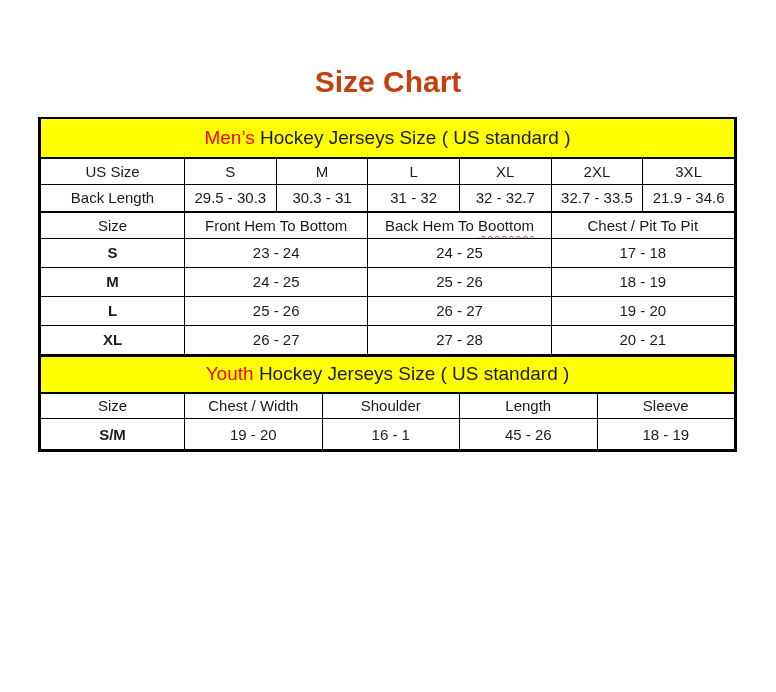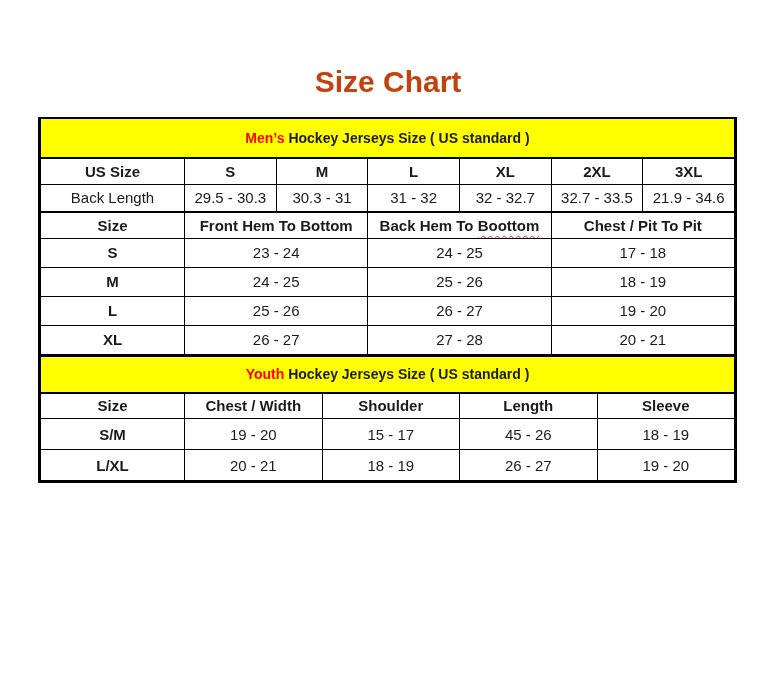--- a/index.html
+++ b/index.html
@@ -43,30 +43,30 @@
     text-align: center;
     vertical-align: middle;
     font-size: 15px;
     color: #1b1b1b;
     padding: 0 2px;
     overflow: hidden;
     white-space: nowrap;
   }
   td.band {
     background: #ffff00;
-    font-weight: bold;
-    font-size: 14px;
+    font-weight: normal;
+    font-size: 19px;
     height: 37px;
     border-top: 2px solid #000000;
     border-bottom: 2px solid #000000;
     text-align: center;
   }
   table.first-table td.band { border-top: 0; height: 39px; }
   .hl { color: #ff0000; }
-  th { font-weight: bold; height: 26px; }
+  th { font-weight: normal; height: 26px; }
   tr.mens-data td { height: 27px; }
   tr.w-data td { height: 29px; }
   tr.y-data td { height: 31px; }
   td.size-lbl { font-weight: bold; }
   .wavy {
     text-decoration: underline;
     text-decoration-style: wavy;
     text-decoration-color: #e02b20;
     text-decoration-thickness: 1px;
     text-underline-offset: 4px;
@@ -172,28 +172,21 @@
         <tr>
           <th>Size</th>
           <th>Chest / Width</th>
           <th>Shoulder</th>
           <th>Length</th>
           <th>Sleeve</th>
         </tr>
         <tr class="y-data">
           <td class="size-lbl">S/M</td>
           <td>19 - 20</td>
-          <td>15 - 17</td>
+          <td>16 - 1</td>
           <td>45 - 26</td>
           <td>18 - 19</td>
-        </tr>
-        <tr class="y-data">
-          <td class="size-lbl">L/XL</td>
-          <td>20 - 21</td>
-          <td>18 - 19</td>
-          <td>26 - 27</td>
-          <td>19 - 20</td>
         </tr>
       </tbody>
     </table>
 
   </div>
 </div>
 
 </body></html>

